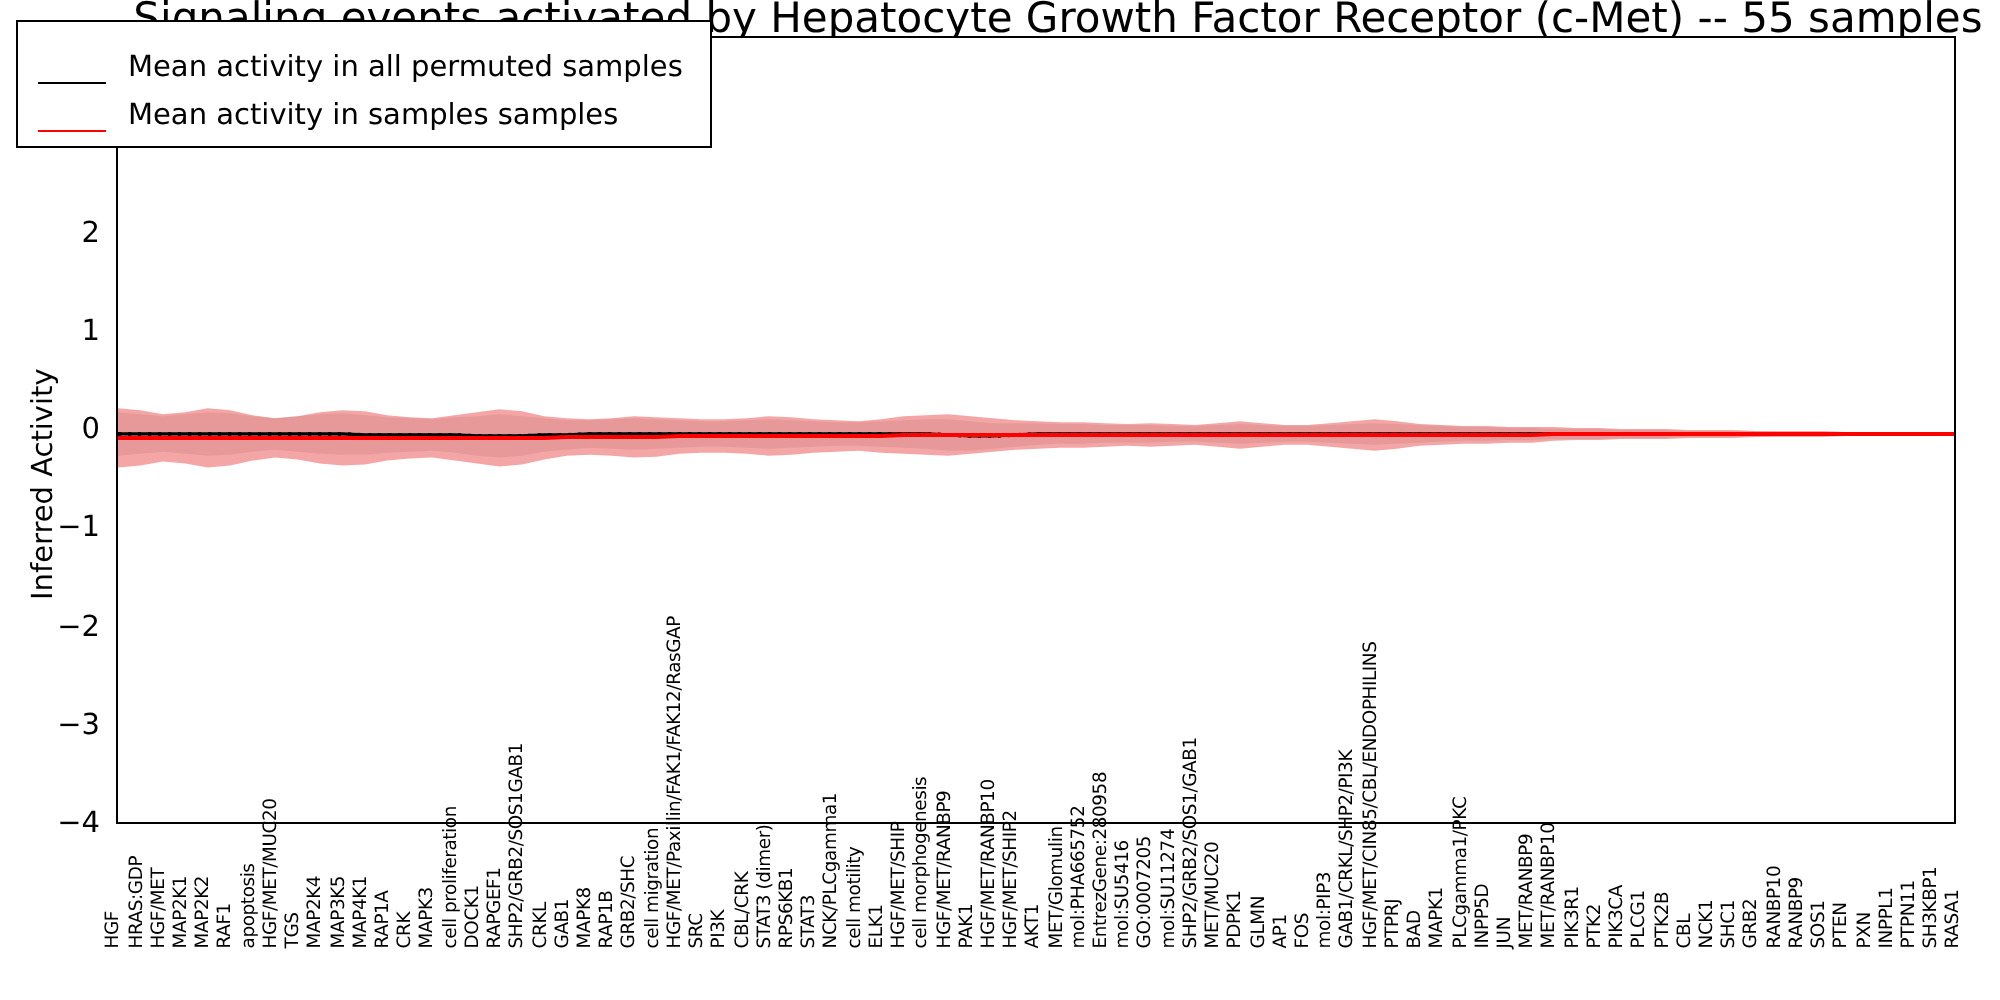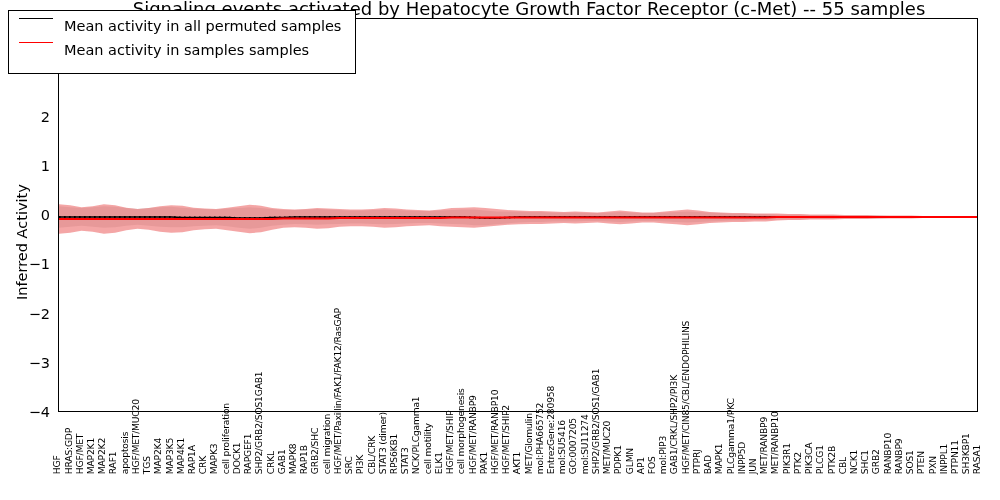--- a/index.html
+++ b/index.html
@@ -2,21 +2,21 @@
 <html><head>
 <meta charset="utf-8">
 <style>
   html,body{margin:0;padding:0;background:#fff;}
   body{width:1000px;height:500px;overflow:hidden;
        font-family:"DejaVu Sans","Liberation Sans",sans-serif;color:#000;}
   #fig{position:relative;width:1000px;height:500px;}
 
   
   #title{position:absolute;left:58px;top:0px;width:942px;height:18px;
-         text-align:center;font-size:18px;line-height:18px;white-space:nowrap;}
+         text-align:center;font-size:21px;line-height:18px;white-space:nowrap;}
 
   
   #plot{position:absolute;left:58px;top:18px;width:920px;height:394px;
         border:1.6px solid #000;box-sizing:border-box;overflow:hidden;background:#fff;}
 
   
   .ytick{position:absolute;right:1002px;width:40px;text-align:right;
          font-size:14.5px;line-height:14.5px;transform:translateY(-7px);}
   .ytickmark{position:absolute;left:-5px;width:5px;height:1.4px;background:#000;}
   .ytickmark.r{left:auto;right:-5px;}
@@ -28,21 +28,21 @@
   #xlabels{position:absolute;left:58px;top:414px;width:920px;height:60px;}
   .xlab{position:absolute;bottom:0;transform-origin:left bottom;
         transform:rotate(-90deg);font-size:9.2px;line-height:9.2px;
         white-space:nowrap;letter-spacing:-0.2px;}
   #xlabel{position:absolute;left:58px;top:478px;width:920px;text-align:center;
           font-size:14.5px;}
 
   
   #legend{position:absolute;left:8px;top:10px;border:1.4px solid #000;background:#fff;
           padding:7px 14px 7px 10px;z-index:6;}
-  .lgrow{display:flex;align-items:flex-start;height:24px;}
+  .lgrow{display:flex;align-items:flex-end;height:24px;}
   .lgline{width:34px;height:0;border-top:1.7px solid #000;margin-right:11px;}
   .lgline.red{border-top-color:#ff0000;}
   .lgtxt{font-size:14.5px;white-space:nowrap;}
 
   svg{display:block;}
 </style>
 </head>
 <body>
 
 <div id="fig">

